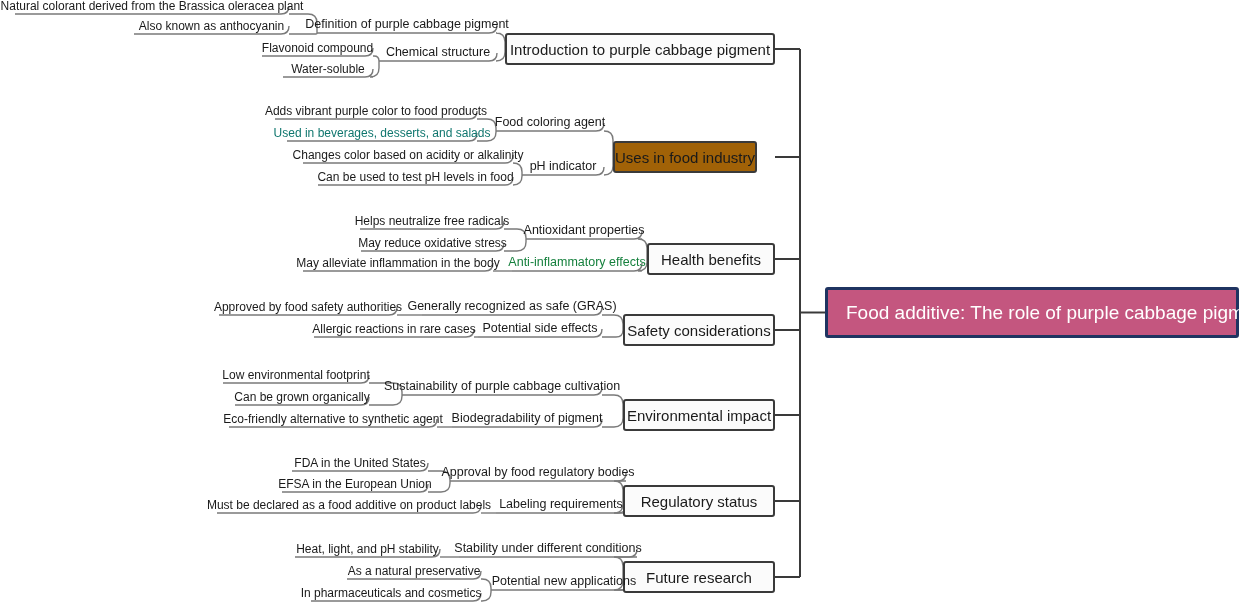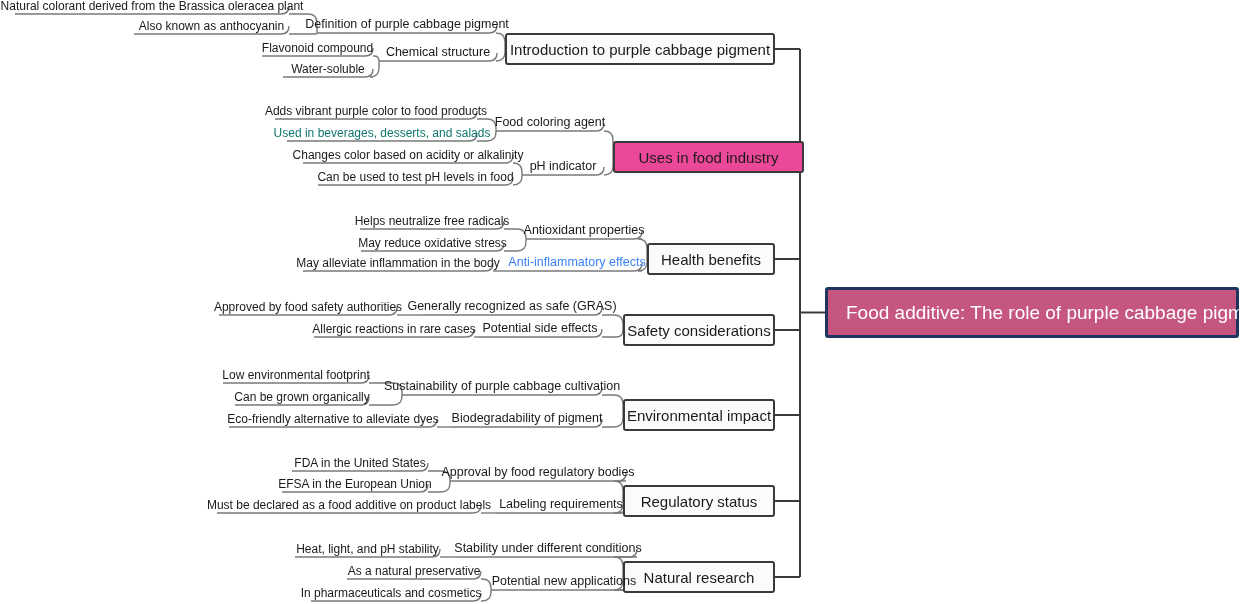--- a/index.html
+++ b/index.html
@@ -129,21 +129,21 @@
     </div>
     <div class="node twig sub" style="color: rgb(26, 26, 26); left: 379px; top: 46px; width: 118px; height: 15px;">
       <span>Chemical structure</span>
     </div>
     <div class="node twig leaf" style="color: rgb(26, 26, 26); left: 262px; top: 42px; width: 111px; height: 14px;">
       <span>Flavonoid compound</span>
     </div>
     <div class="node twig leaf" style="color: rgb(26, 26, 26); left: 283px; top: 63px; width: 90px; height: 14px;">
       <span>Water-soluble</span>
     </div>
-    <div class="node branch" style="background: #ec4899; border-color: rgb(58, 58, 58); color: rgb(26, 26, 26); left: 613px; top: 141px; width: 191px; height: 32px;">Uses in food industry</div>
+    <div class="node branch" style="background: #a16207; border-color: rgb(58, 58, 58); color: rgb(26, 26, 26); left: 613px; top: 141px; width: 144px; height: 32px;">Uses in food industry</div>
     <div class="node twig sub" style="color: rgb(26, 26, 26); left: 496px; top: 116px; width: 108px; height: 15px;">
       <span>Food coloring agent</span>
     </div>
     <div class="node twig leaf" style="color: rgb(26, 26, 26); left: 275px; top: 105px; width: 202px; height: 14px;">
       <span>Adds vibrant purple color to food products</span>
     </div>
     <div class="node twig leaf" style="color: #0f766e; left: 287px; top: 127px; width: 190px; height: 14px;">
       <span>Used in beverages, desserts, and salads</span>
     </div>
     <div class="node twig sub" style="color: rgb(26, 26, 26); left: 522px; top: 160px; width: 82px; height: 15px;">
@@ -158,21 +158,21 @@
     <div class="node branch" style="background: rgb(251, 251, 251); border-color: rgb(58, 58, 58); color: rgb(26, 26, 26); left: 647px; top: 243px; width: 128px; height: 32px;">Health benefits</div>
     <div class="node twig sub" style="color: rgb(26, 26, 26); left: 526px; top: 224px; width: 116px; height: 15px;">
       <span>Antioxidant properties</span>
     </div>
     <div class="node twig leaf" style="color: rgb(26, 26, 26); left: 360px; top: 215px; width: 144px; height: 14px;">
       <span>Helps neutralize free radicals</span>
     </div>
     <div class="node twig leaf" style="color: rgb(26, 26, 26); left: 361px; top: 237px; width: 143px; height: 14px;">
       <span>May reduce oxidative stress</span>
     </div>
-    <div class="node twig sub" style="color: #3b82f6; left: 512px; top: 256px; width: 130px; height: 15px;">
+    <div class="node twig sub" style="color: #15803d; left: 512px; top: 256px; width: 130px; height: 15px;">
       <span>Anti-inflammatory effects</span>
     </div>
     <div class="node twig leaf" style="color: rgb(26, 26, 26); left: 303px; top: 257px; width: 190px; height: 14px;">
       <span>May alleviate inflammation in the body</span>
     </div>
     <div class="node branch" style="background: rgb(251, 251, 251); border-color: rgb(58, 58, 58); color: rgb(26, 26, 26); left: 623px; top: 314px; width: 152px; height: 32px;">Safety considerations</div>
     <div class="node twig sub" style="color: rgb(26, 26, 26); left: 422px; top: 300px; width: 180px; height: 15px;">
       <span>Generally recognized as safe (GRAS)</span>
     </div>
     <div class="node twig leaf" style="color: rgb(26, 26, 26); left: 219px; top: 301px; width: 178px; height: 14px;">
@@ -191,39 +191,39 @@
     <div class="node twig leaf" style="color: rgb(26, 26, 26); left: 223px; top: 369px; width: 146px; height: 14px;">
       <span>Low environmental footprint</span>
     </div>
     <div class="node twig leaf" style="color: rgb(26, 26, 26); left: 235px; top: 391px; width: 134px; height: 14px;">
       <span>Can be grown organically</span>
     </div>
     <div class="node twig sub" style="color: rgb(26, 26, 26); left: 452px; top: 412px; width: 150px; height: 15px;">
       <span>Biodegradability of pigment</span>
     </div>
     <div class="node twig leaf" style="color: rgb(26, 26, 26); left: 229px; top: 413px; width: 208px; height: 14px;">
-      <span>Eco-friendly alternative to alleviate dyes</span>
+      <span>Eco-friendly alternative to synthetic agent</span>
     </div>
     <div class="node branch" style="background: rgb(251, 251, 251); border-color: rgb(58, 58, 58); color: rgb(26, 26, 26); left: 623px; top: 485px; width: 152px; height: 32px;">Regulatory status</div>
     <div class="node twig sub" style="color: rgb(26, 26, 26); left: 450px; top: 466px; width: 176px; height: 15px;">
       <span>Approval by food regulatory bodies</span>
     </div>
     <div class="node twig leaf" style="color: rgb(26, 26, 26); left: 292px; top: 457px; width: 136px; height: 14px; text-align: center;">
       <span>FDA in the United States</span>
     </div>
     <div class="node twig leaf" style="color: rgb(26, 26, 26); left: 282px; top: 478px; width: 146px; height: 14px;">
       <span>EFSA in the European Union</span>
     </div>
     <div class="node twig sub" style="color: rgb(26, 26, 26); left: 496px; top: 498px; width: 130px; height: 15px;">
       <span>Labeling requirements</span>
     </div>
     <div class="node twig leaf" style="color: rgb(26, 26, 26); left: 217px; top: 499px; width: 264px; height: 14px;">
       <span>Must be declared as a food additive on product labels</span>
     </div>
-    <div class="node branch" style="background: rgb(251, 251, 251); border-color: rgb(58, 58, 58); color: rgb(26, 26, 26); left: 623px; top: 561px; width: 152px; height: 32px;">Natural research</div>
+    <div class="node branch" style="background: rgb(251, 251, 251); border-color: rgb(58, 58, 58); color: rgb(26, 26, 26); left: 623px; top: 561px; width: 152px; height: 32px;">Future research</div>
     <div class="node twig sub" style="color: rgb(26, 26, 26); left: 459px; top: 542px; width: 178px; height: 15px;">
       <span>Stability under different conditions</span>
     </div>
     <div class="node twig leaf" style="color: rgb(26, 26, 26); left: 295px; top: 543px; width: 145px; height: 14px;">
       <span>Heat, light, and pH stability</span>
     </div>
     <div class="node twig sub" style="color: rgb(26, 26, 26); left: 491px; top: 575px; width: 146px; height: 15px;">
       <span>Potential new applications</span>
     </div>
     <div class="node twig leaf" style="color: rgb(26, 26, 26); left: 347px; top: 565px; width: 134px; height: 14px;">

